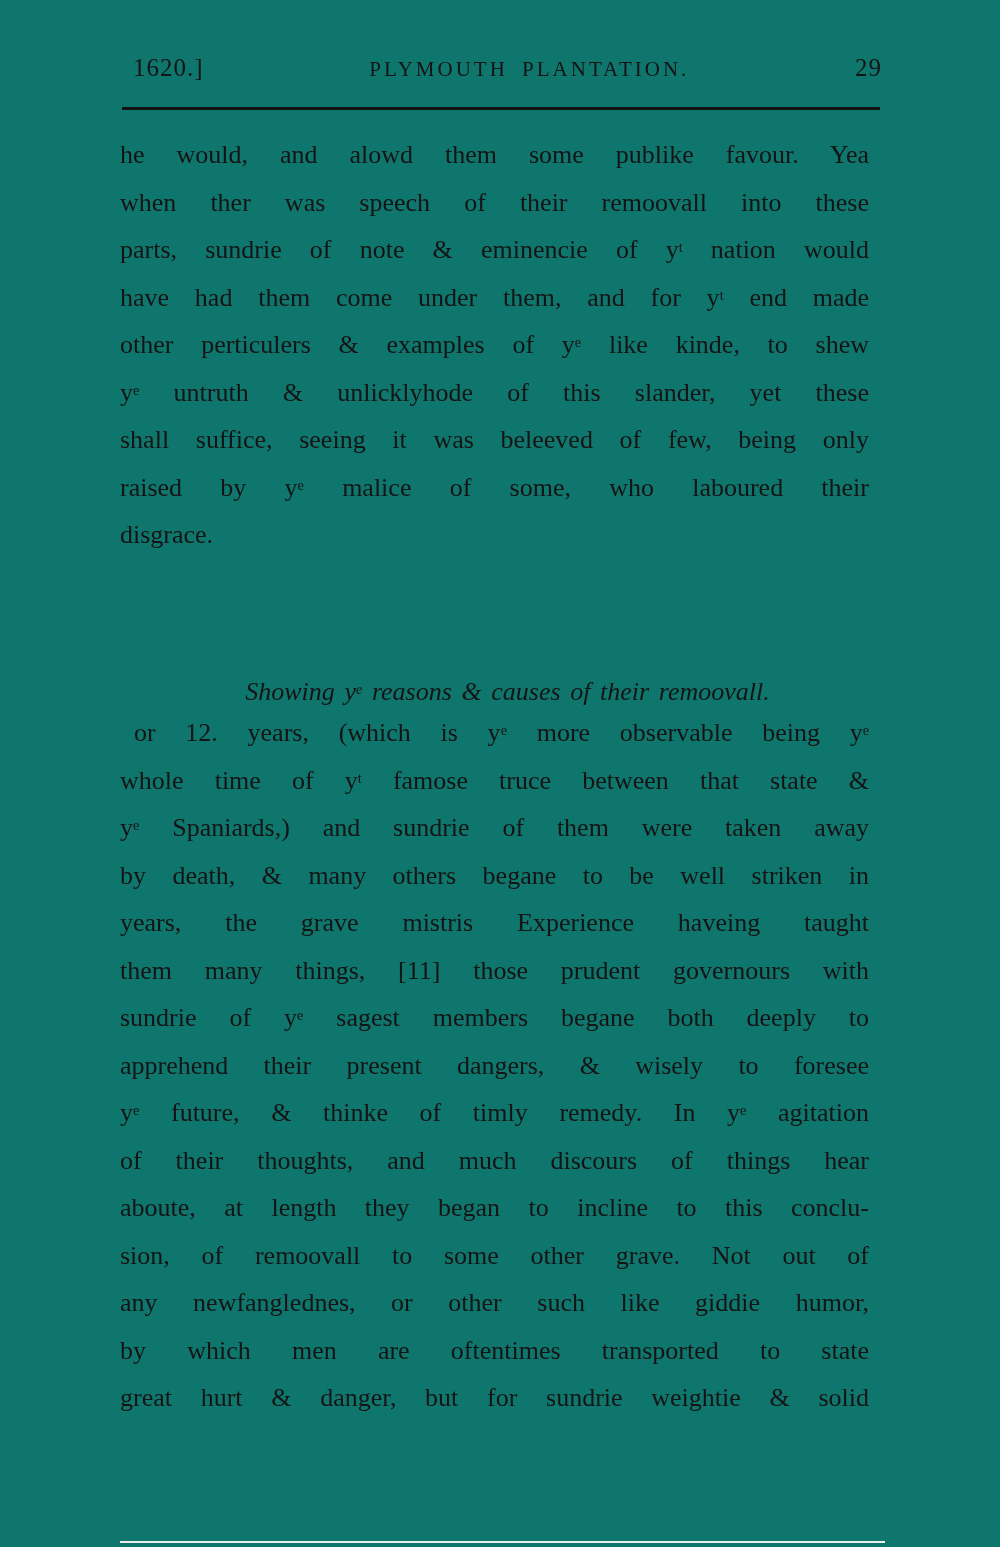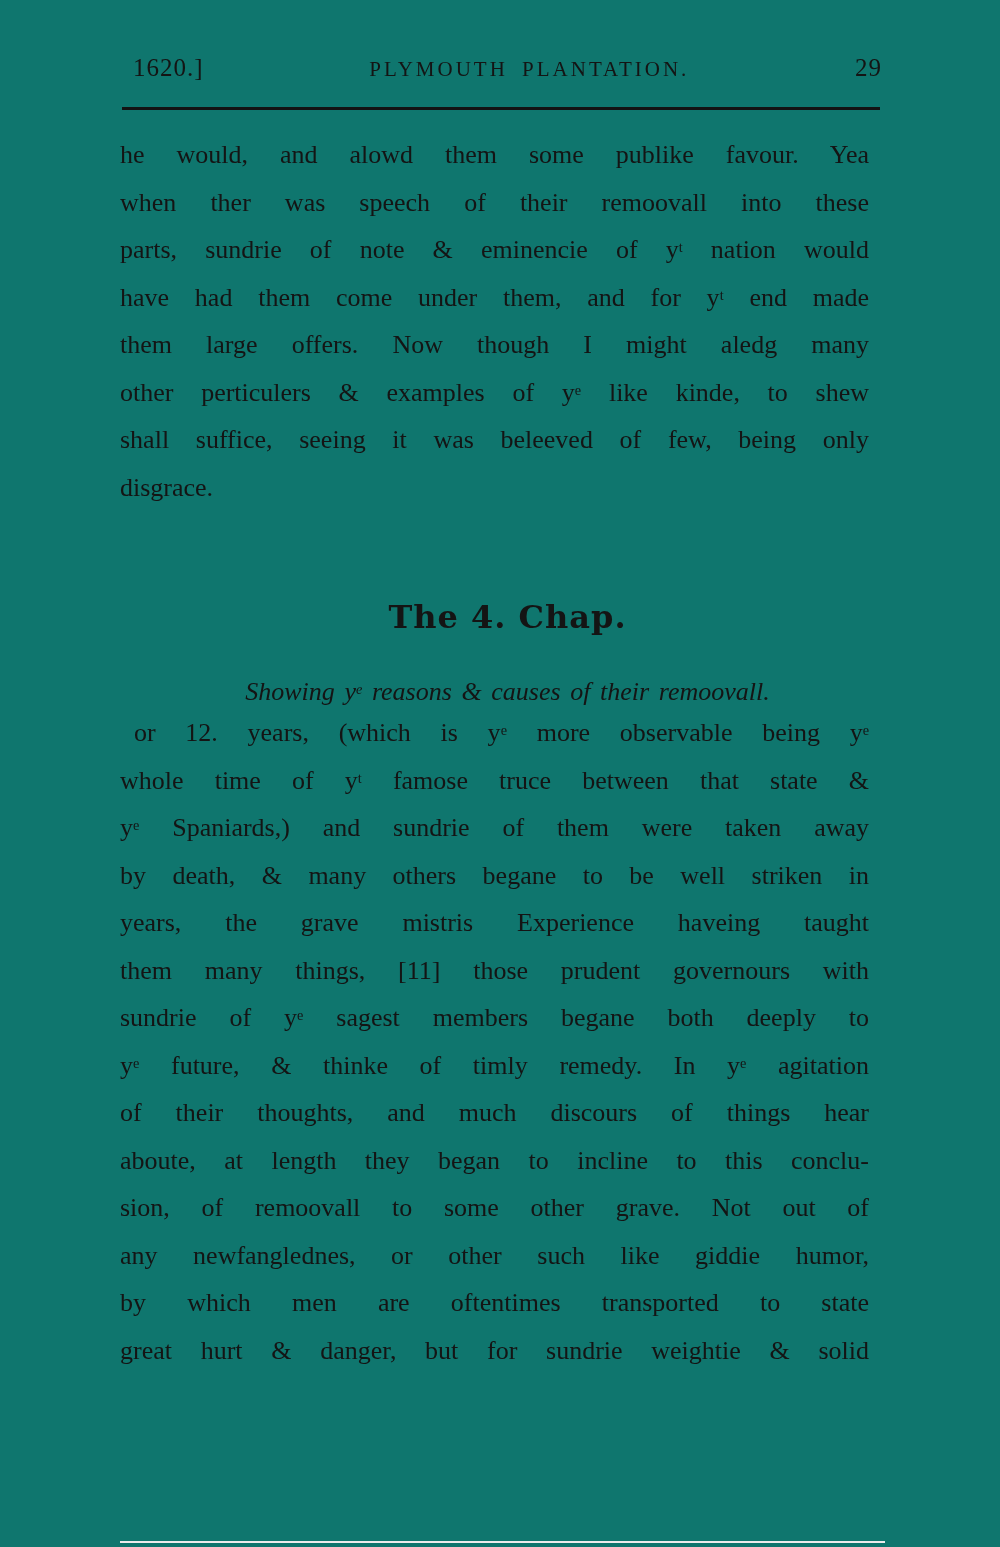--- a/index.html
+++ b/index.html
@@ -101,38 +101,39 @@
     <span class="edge">29</span>
   </div>
 
   <div class="rule"></div>
 
   <div class="para para-1">
       <div class="line">he would, and alowd them some publike favour.  Yea</div>
       <div class="line">when ther was speech of their remoovall into these</div>
       <div class="line">parts, sundrie of note &amp; eminencie of y<sup>t</sup> nation would</div>
       <div class="line">have had them come under them, and for y<sup>t</sup> end made</div>
-      <div class="line">them large offers.  Now though I might aledg many</div>
       <div class="line">other perticulers &amp; examples of y<sup>e</sup> like kinde, to shew</div>
+      <div class="line">y<sup>e</sup> untruth &amp; unlicklyhode of this slander, yet these</div>
       <div class="line">shall suffice, seeing it was beleeved of few, being only</div>
+      <div class="line">raised by y<sup>e</sup> malice of some, who laboured their</div>
       <div class="line last-left">disgrace.</div>
     </div>
 
-  <div class="chap-heading">The 4. Chap.</div>
 
   <div class="chap-subtitle">Showing y<sup>e</sup> reasons &amp; causes of their remoovall.</div>
 
   <div class="para para-2">
       <div class="line">or 12. years, (which is y<sup>e</sup> more observable being y<sup>e</sup></div>
       <div class="line">whole time of y<sup>t</sup> famose truce between that state &amp;</div>
       <div class="line">y<sup>e</sup> Spaniards,) and sundrie of them were taken away</div>
       <div class="line">by death, &amp; many others begane to be well striken in</div>
       <div class="line">years, the grave mistris Experience haveing taught</div>
       <div class="line">them many things, [11] those prudent governours with</div>
       <div class="line">sundrie of y<sup>e</sup> sagest members begane both deeply to</div>
+      <div class="line">apprehend their present dangers, &amp; wisely to foresee</div>
       <div class="line">y<sup>e</sup> future, &amp; thinke of timly remedy.  In y<sup>e</sup> agitation</div>
       <div class="line">of their thoughts, and much discours of things hear</div>
       <div class="line">aboute, at length they began to incline to this conclu-</div>
       <div class="line">sion, of remoovall to some other grave.  Not out of</div>
       <div class="line">any newfanglednes, or other such like giddie humor,</div>
       <div class="line">by which men are oftentimes transported to state</div>
       <div class="line">great hurt &amp; danger, but for sundrie weightie &amp; solid</div>
     </div>
 
   <div class="bottom-rule"></div>

